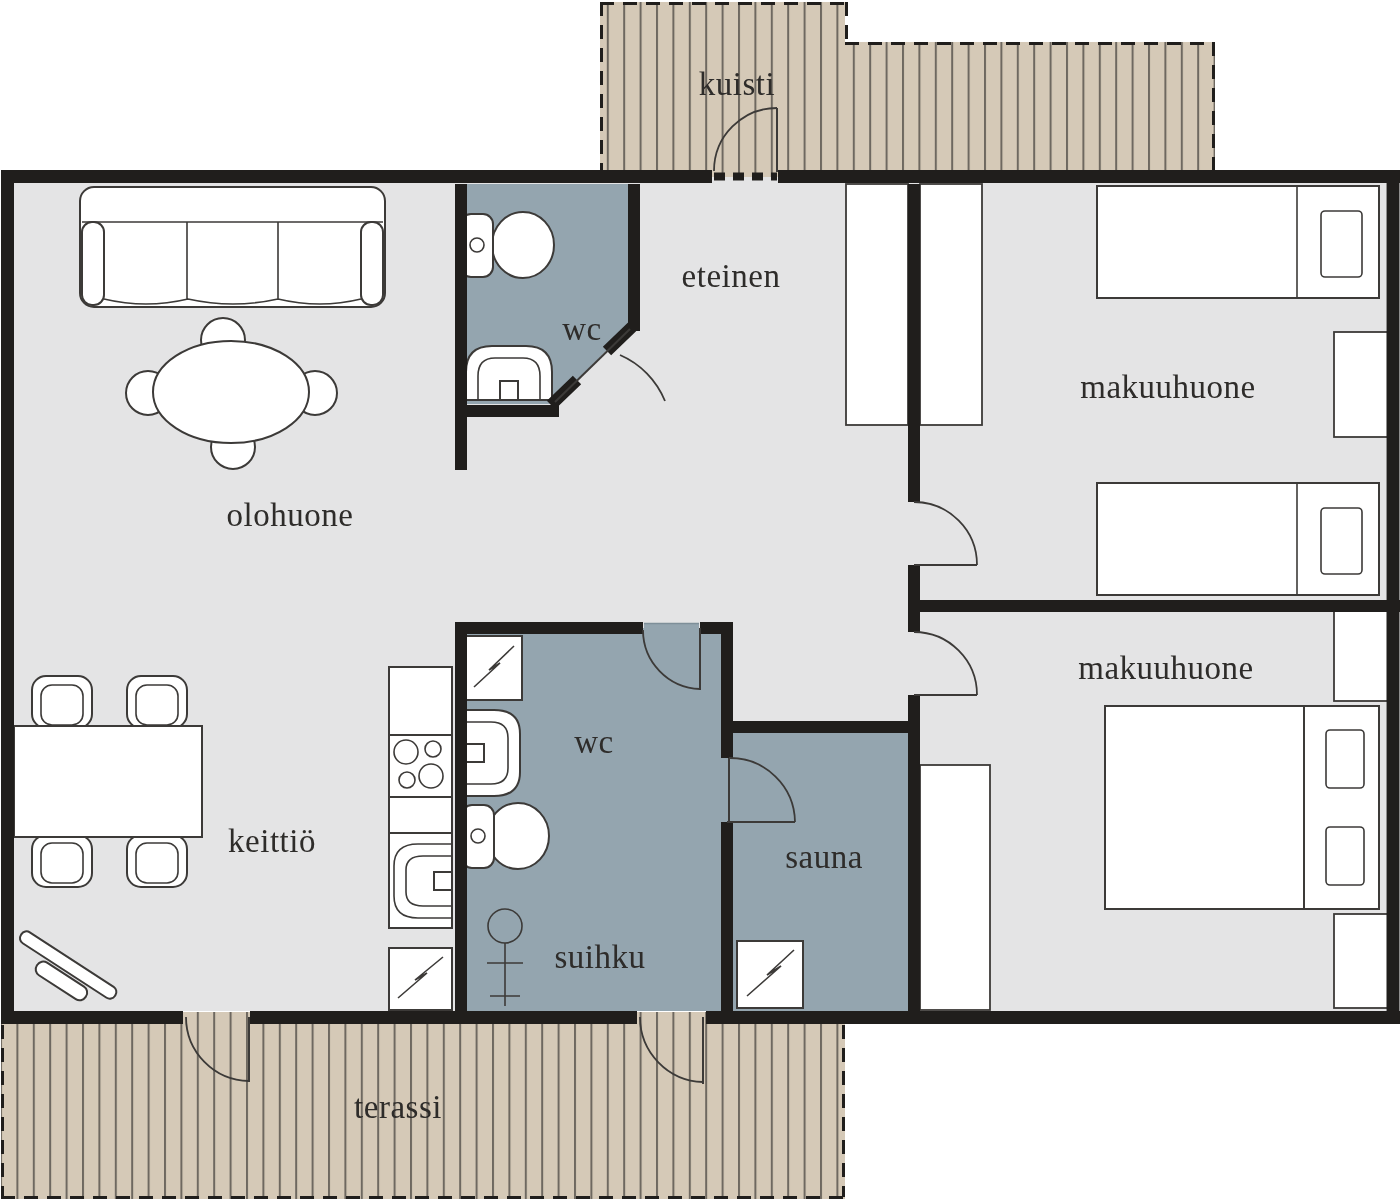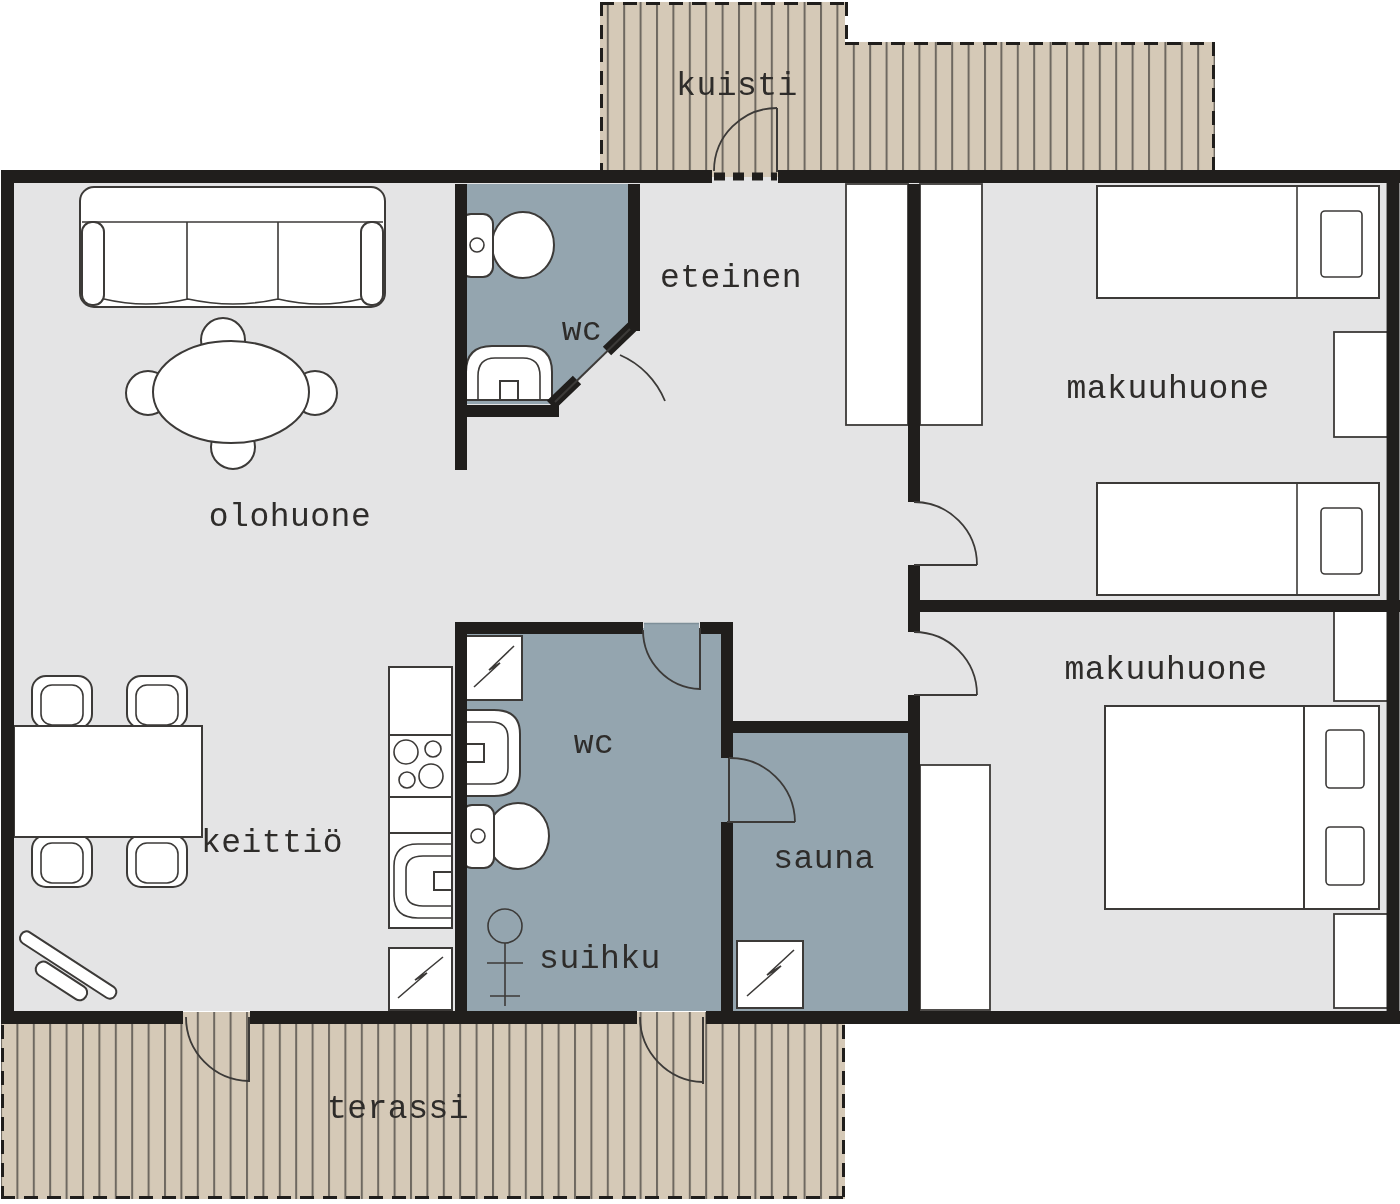--- a/index.html
+++ b/index.html
@@ -1,16 +1,16 @@
 <!DOCTYPE html>
 <html style="--background: #ffffff; --floor: #e4e4e5; --wall: #201e1c; --wet-room: #94a5af; --deck: #d5c9b7; --deck-line: #6e6860; --outline: #3c3a38; --label: #2e2c2a;"><head>
 <meta charset="utf-8">
 <style>
   html,body{margin:0;padding:0;background:#fff;}
-  .stage{position:relative;width:1400px;height:1204px;font-family:Liberation Mono, monospace;}
+  .stage{position:relative;width:1400px;height:1204px;font-family:Liberation Serif, serif;}
   .stage svg{position:absolute;left:0;top:0;}
   .bg{fill:var(--background,#fff);}
   .floor{fill:var(--floor,#e4e4e5);}
   .wet{fill:var(--wet-room,#94a5af);}
   .deckfill{fill:url(#planks);}
   .dash{stroke:var(--wall,#201e1c);stroke-width:3;stroke-dasharray:14 9;fill:none;}
   .dash-thick{stroke:var(--wall,#201e1c);stroke-width:8;stroke-dasharray:11 8;fill:none;}
   .wall-out{stroke:var(--wall,#201e1c);stroke-width:13;fill:none;}
   .wall-in{stroke:var(--wall,#201e1c);stroke-width:12;fill:none;}
   .furn{fill:#fff;stroke:var(--outline,#3c3a38);stroke-width:2;}

